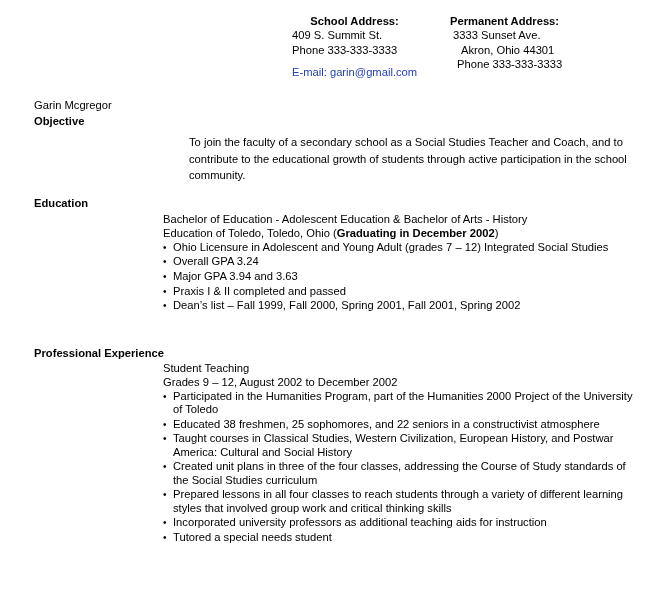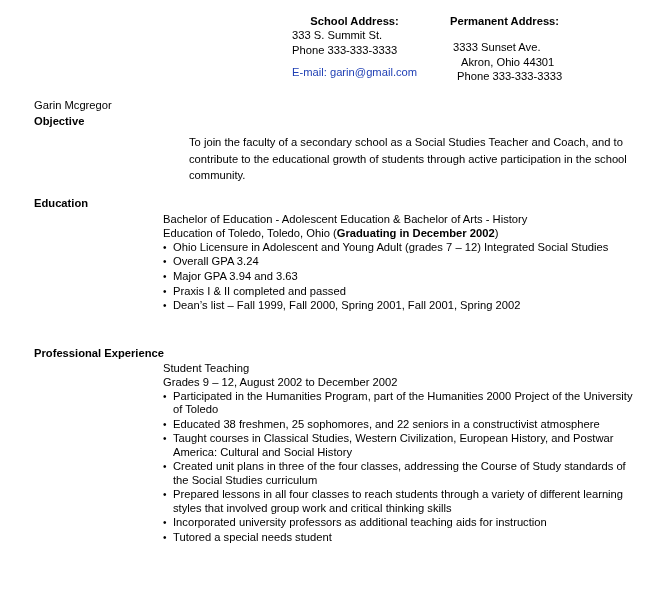--- a/index.html
+++ b/index.html
@@ -8,38 +8,38 @@
       font-family: "Liberation Sans", sans-serif; font-size: 11.2px; color: #000;
       line-height: 14.4px;
     }
     .abs { position: absolute; }
     .bold { font-weight: bold; }
     .hdr { font-weight: bold; text-align: center; }
     .addr-col { position: absolute; top: 14px; }
     .addr-col div { white-space: nowrap; }
     #school { left: 292px; }
     #perm { left: 447px; }
-    #perm .line1 { padding-left: 6px; margin-top: 12px; }
+    #perm .line1 { padding-left: 6px; }
     #perm .line2 { padding-left: 14px; }
     #perm .line3 { padding-left: 10px; }
     .email { color: #1f3fb4; margin-top: 8px; }
     .name { left: 34px; top: 98px; }
     .sec-title { left: 34px; font-weight: bold; }
     .content { position: absolute; left: 163px; width: 470px; }
     .obj-text { line-height: 16.5px; }
     ul { list-style: none; margin: 0; padding: 0; }
     li { position: relative; padding-left: 10px; margin-bottom: 1.2px; line-height: 13.4px; }
     li::before { content: "\2022"; position: absolute; left: 0; top: 0; font-size: 10px; }
   </style>
 </head>
 <body>
 
 <div class="addr-col" id="school">
   <div class="hdr">School Address:</div>
-  <div>333 S. Summit St.</div>
+  <div>409 S. Summit St.</div>
   <div>Phone 333-333-3333</div>
   <div class="email">E-mail: garin@gmail.com</div>
 </div>
 
 <div class="addr-col" id="perm">
   <div class="hdr">Permanent Address:</div>
   <div class="line1">3333 Sunset Ave.</div>
   <div class="line2">Akron, Ohio 44301</div>
   <div class="line3">Phone 333-333-3333</div>
 </div>

